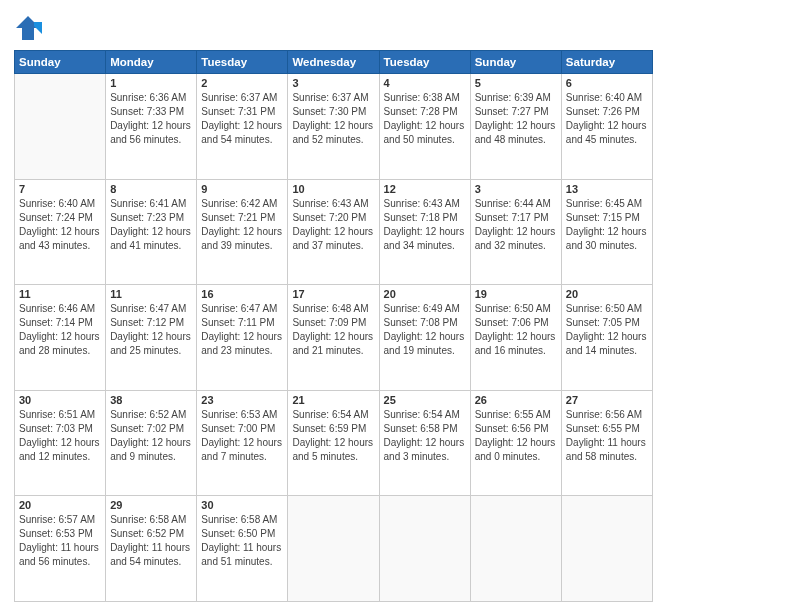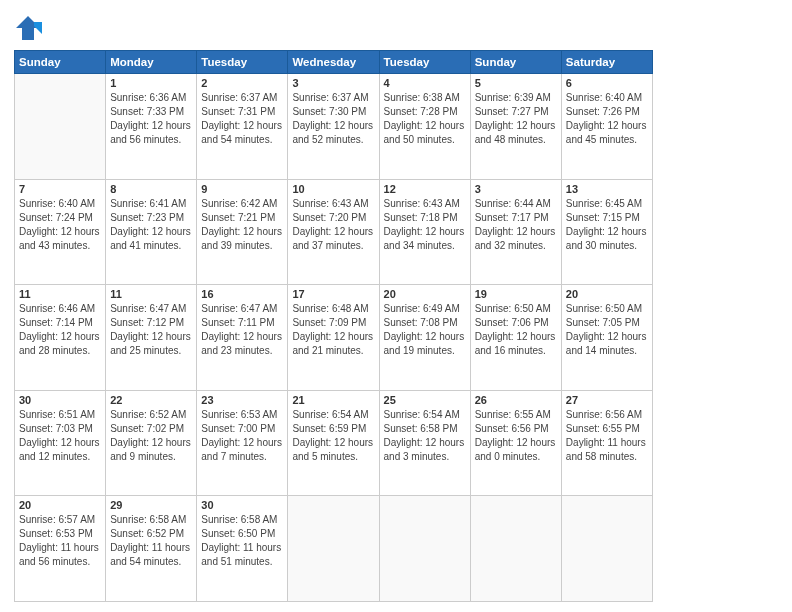--- a/index.html
+++ b/index.html
@@ -211,21 +211,21 @@
             <span class="day-num">20</span>
             <div class="day-info">Sunrise: 6:50 AM<br>Sunset: 7:05 PM<br>Daylight: 12 hours and 14 minutes.</div>
           </td>
         </tr>
         <tr>
           <td>
             <span class="day-num">30</span>
             <div class="day-info">Sunrise: 6:51 AM<br>Sunset: 7:03 PM<br>Daylight: 12 hours and 12 minutes.</div>
           </td>
           <td>
-            <span class="day-num">22</span>
+            <span class="day-num">38</span>
             <div class="day-info">Sunrise: 6:52 AM<br>Sunset: 7:02 PM<br>Daylight: 12 hours and 9 minutes.</div>
           </td>
           <td>
             <span class="day-num">23</span>
             <div class="day-info">Sunrise: 6:53 AM<br>Sunset: 7:00 PM<br>Daylight: 12 hours and 7 minutes.</div>
           </td>
           <td>
             <span class="day-num">21</span>
             <div class="day-info">Sunrise: 6:54 AM<br>Sunset: 6:59 PM<br>Daylight: 12 hours and 5 minutes.</div>
           </td>

